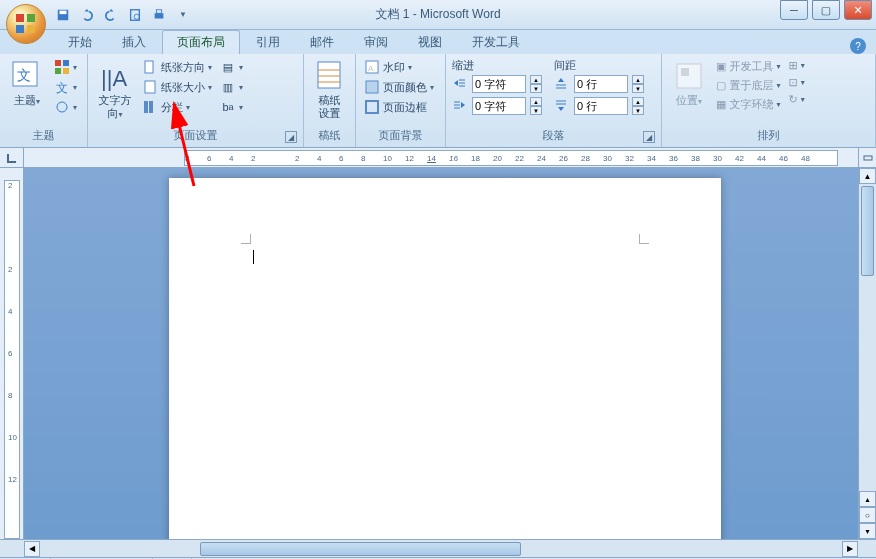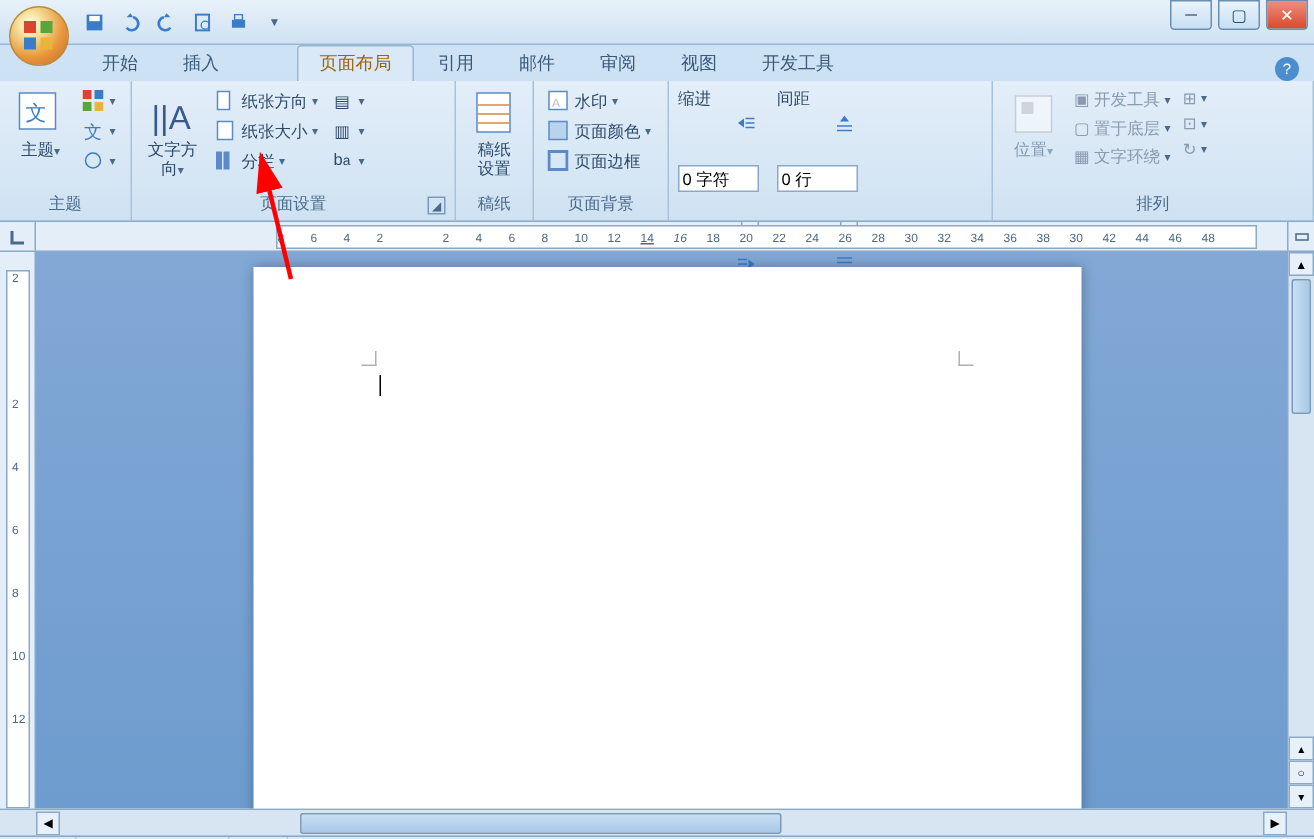--- a/index.html
+++ b/index.html
@@ -9,35 +9,35 @@
 .office-btn svg { width: 24px; height: 24px; }
 .qat { display: flex; gap: 6px; margin-left: 54px; align-items: center; }
 .qat-item { width: 18px; height: 18px; display: flex; align-items: center; justify-content: center; color: #3a5a7a; cursor: pointer; }
 .qat-item svg { width: 14px; height: 14px; }
 .title-text { position: absolute; left: 50%; transform: translateX(-50%); font-size: 12px; color: #3a5a7a; }
 .win-controls { position: absolute; right: 0; top: 0; display: flex; }
 .win-btn { width: 28px; height: 20px; display: flex; align-items: center; justify-content: center; border: 1px solid #6a8eb0; border-radius: 0 0 3px 3px; margin-right: 4px; background: linear-gradient(180deg, #eaf3fb 0%, #c7dff3 100%); font-size: 11px; color: #2c4a6a; cursor: pointer; }
 .win-btn.close { background: linear-gradient(180deg, #f08c7a 0%, #d94a2e 100%); color: #fff; }
 .tabs { height: 24px; display: flex; align-items: flex-end; padding-left: 54px; gap: 2px; }
 .tab { padding: 3px 14px; font-size: 12px; color: #3a5a7a; cursor: pointer; border-radius: 3px 3px 0 0; }
-.tab.active { background: #d9e9f7; border: 1px solid #9ab6d4; border-bottom: none; color: #a16207; margin-left: 36px; }
+.tab.active { background: #d9e9f7; border: 1px solid #9ab6d4; border-bottom: none; color: #14532d; }
 .help-icon { position: absolute; right: 10px; width: 16px; height: 16px; border-radius: 50%; background: #4a8ecf; color: #fff; font-size: 10px; display: flex; align-items: center; justify-content: center; cursor: pointer; }
 .ribbon { height: 94px; background: linear-gradient(180deg, #e3eef9 0%, #cfe2f2 100%); border-bottom: 1px solid #8aa8c8; display: flex; }
 .group { border-right: 1px solid #a8c2dc; padding: 2px 6px; display: flex; flex-direction: column; justify-content: space-between; }
 .group-body { display: flex; gap: 4px; flex: 1; align-items: flex-start; padding-top: 2px; }
 .group-label { font-size: 11px; color: #4a6a8a; text-align: center; padding: 2px 0; position: relative; }
 .group-label .launcher { position: absolute; right: 0; bottom: 2px; width: 12px; height: 12px; border: 1px solid #7a9ab8; font-size: 8px; display: flex; align-items: center; justify-content: center; cursor: pointer; }
 .big-btn { width: 42px; display: flex; flex-direction: column; align-items: center; gap: 2px; cursor: pointer; padding: 2px; }
 .big-btn .icon { width: 32px; height: 32px; display: flex; align-items: center; justify-content: center; }
 .big-btn .lbl { font-size: 11px; color: #2c4a6a; text-align: center; line-height: 1.2; }
 .small-btns { display: flex; flex-direction: column; gap: 2px; }
 .small-btn { display: flex; align-items: center; gap: 3px; font-size: 11px; color: #2c4a6a; cursor: pointer; padding: 1px 2px; white-space: nowrap; }
 .small-btn .icon { width: 16px; height: 16px; display: flex; align-items: center; justify-content: center; }
 .dd { font-size: 8px; color: #4a6a8a; }
-.indent-row { display: flex; align-items: flex-end; gap: 19px; flex-direction: column; }
+.indent-row { display: flex; align-items: center; gap: 4px; }
 .indent-row .icon { width: 16px; height: 16px; }
 .spin-input { width: 54px; height: 18px; border: 1px solid #8aa8c8; background: #fff; font-size: 11px; padding: 0 2px; display: flex; align-items: center; }
 .spin-arrows { width: 12px; display: flex; flex-direction: column; }
 .spin-arrows span { height: 9px; border: 1px solid #8aa8c8; background: #e8f1f9; font-size: 6px; display: flex; align-items: center; justify-content: center; cursor: pointer; }
 .col-label { font-size: 11px; color: #2c4a6a; margin-bottom: 2px; }
 .arrange-btns { display: flex; flex-direction: column; gap: 2px; }
 .arrange-btn { display: flex; align-items: center; gap: 3px; font-size: 11px; color: #8a9ab0; padding: 1px 2px; }
 .ruler-bar { height: 20px; background: #e3eef9; border-bottom: 1px solid #8aa8c8; display: flex; align-items: center; }
 .ruler-left { width: 24px; height: 100%; border-right: 1px solid #8aa8c8; display: flex; align-items: center; justify-content: center; }
 .ruler-h { flex: 1; height: 16px; background: #fff; border: 1px solid #8aa8c8; margin: 0 20px 0 160px; position: relative; overflow: hidden; font-size: 8px; color: #4a6a8a; }
@@ -103,20 +103,21 @@
         </svg>
       </span>
     <span class="qat-item">
         <svg viewBox="0 0 16 16">
           <rect x="3" y="6" width="10" height="6" fill="#3a7cc8"></rect>
           <rect x="5" y="2" width="6" height="4" fill="none" stroke="#3a7cc8"></rect>
         </svg>
       </span>
     <span class="qat-item dd">▼</span>
   </div>
+  <div class="title-text">文档 1 - Microsoft Word</div>
   <div class="win-controls">
     <div class="win-btn">─</div>
     <div class="win-btn">▢</div>
     <div class="win-btn close">✕</div>
   </div>
 </div>
 
 <div class="tabs" id="tab-row">
   <div class="tab">开始</div>
     <div class="tab">插入</div>

